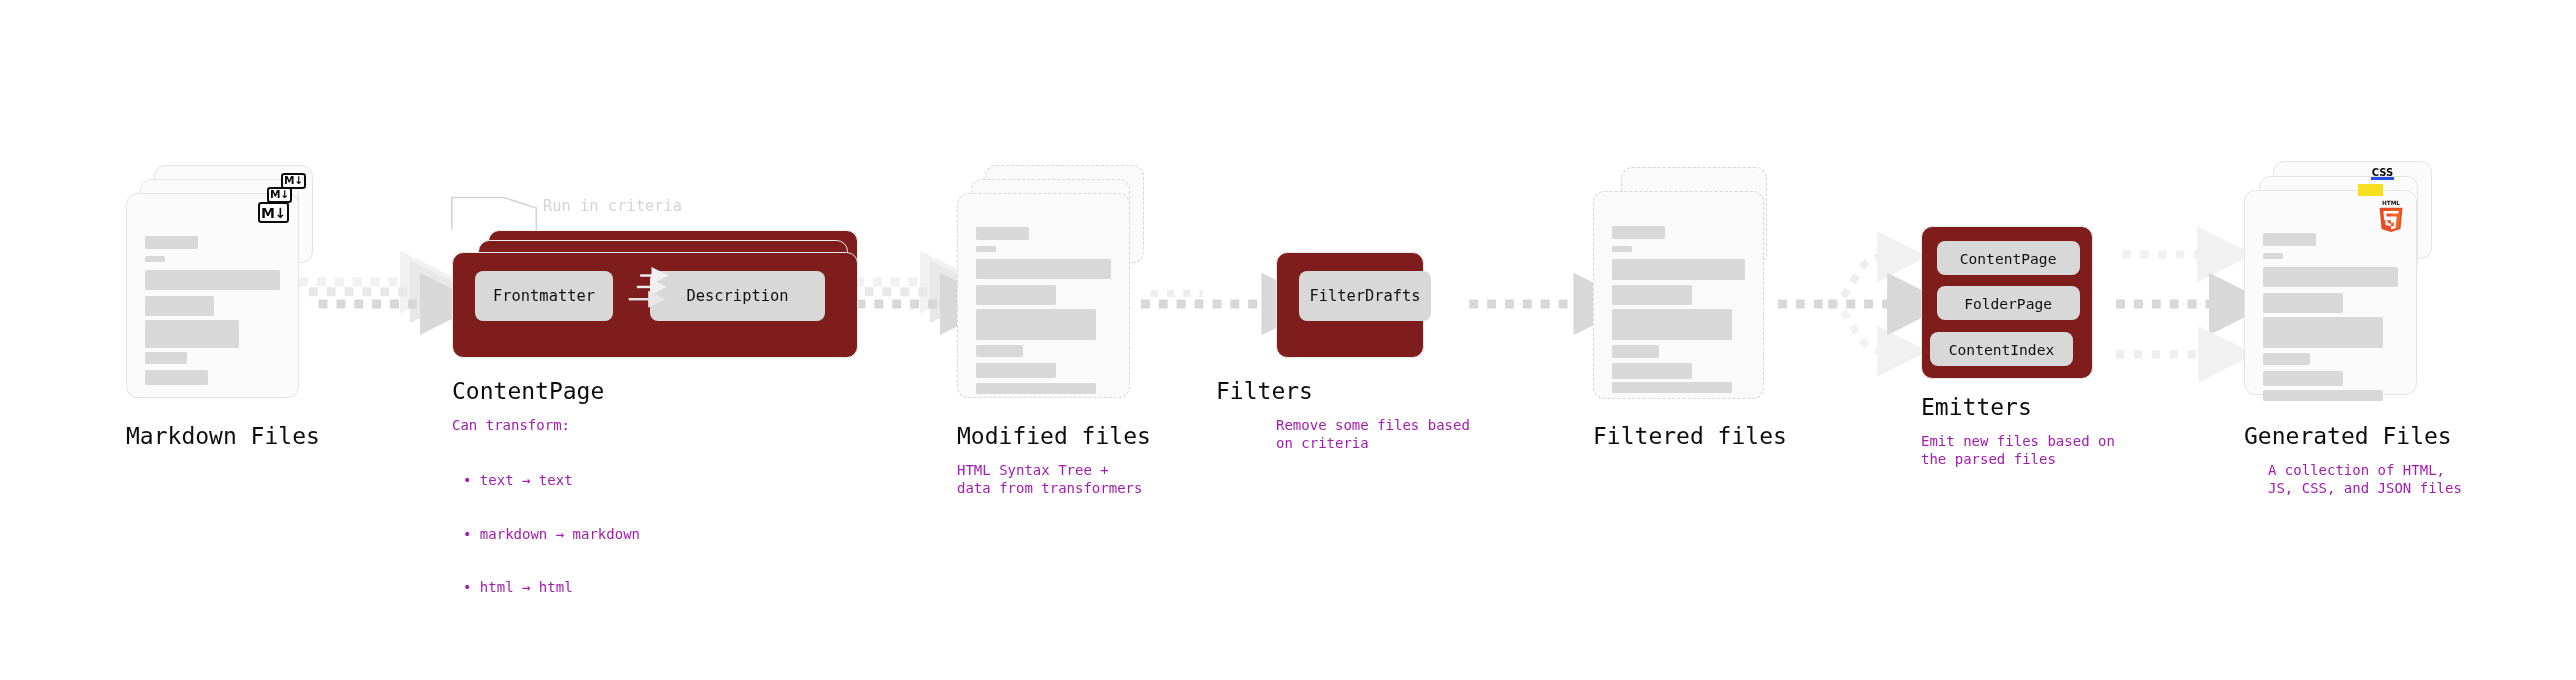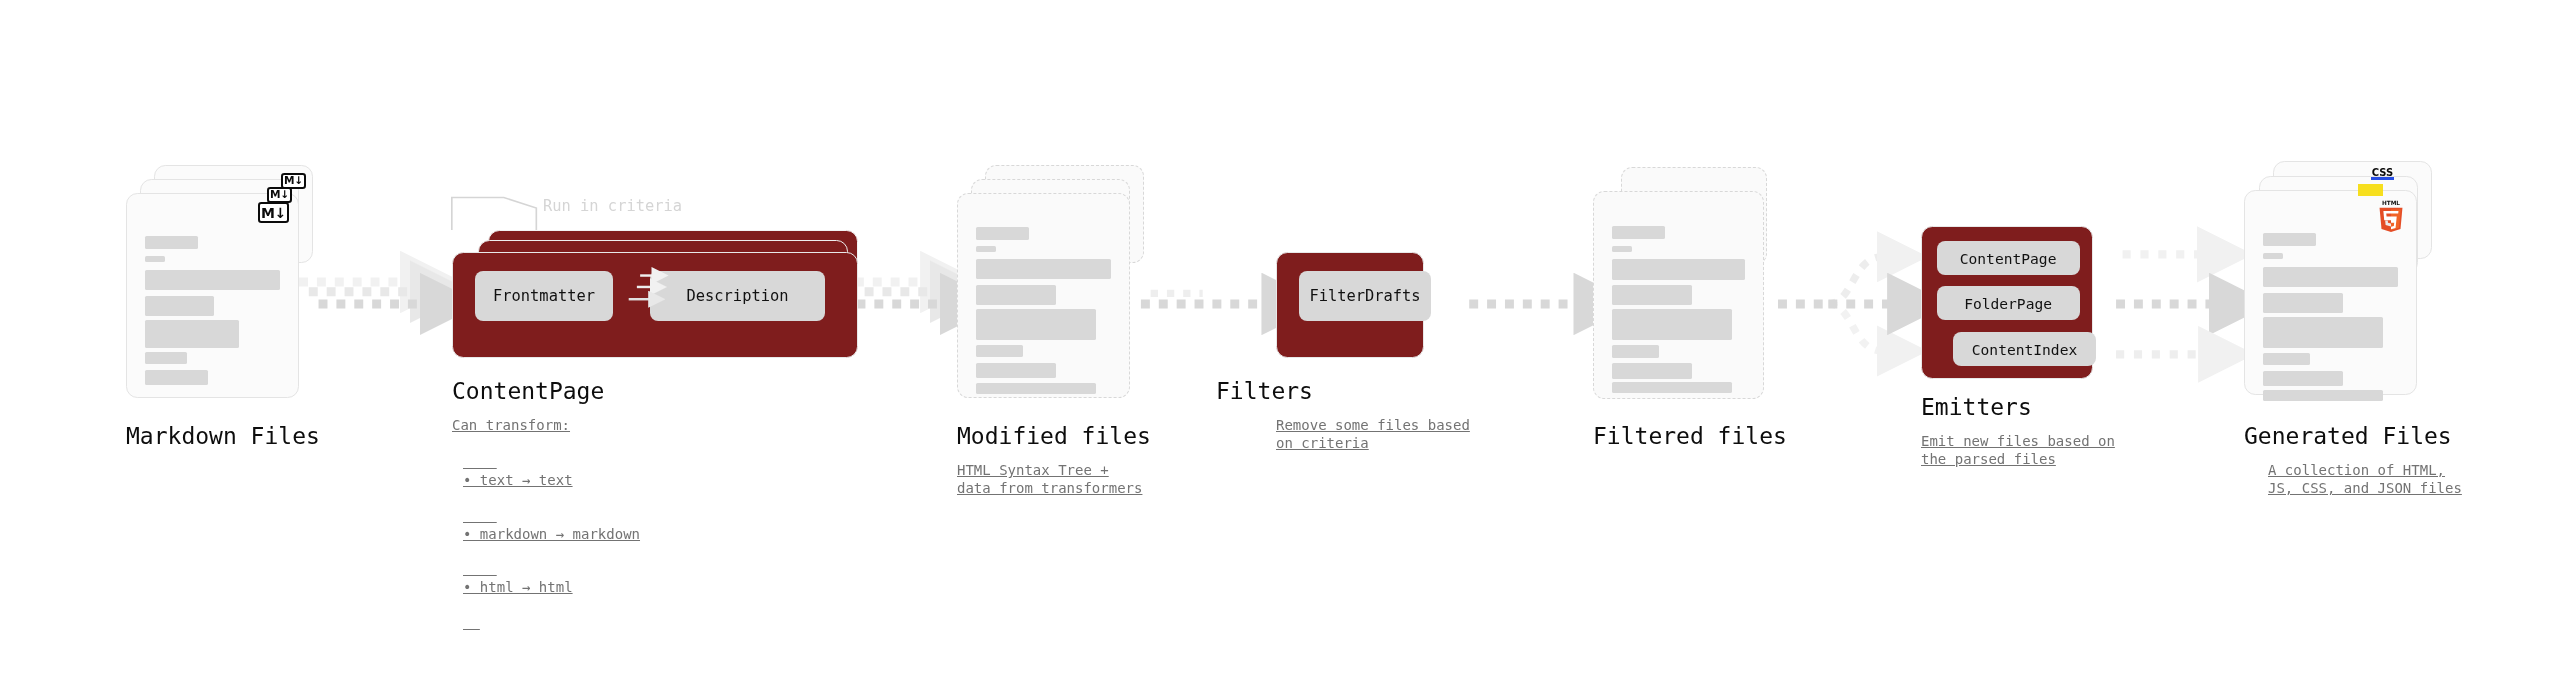--- a/index.html
+++ b/index.html
@@ -73,23 +73,22 @@
   .chip.ghost2 { background: #ececec; }
 
   
   .title {
     position: absolute;
     font-size: 23px; color: #0d0d0d; white-space: nowrap;
     letter-spacing: 0px;
   }
   .desc {
     position: absolute;
-    font-size: 14px; color: #737373; line-height: 1.28;
+    font-size: 14px; color: #a21caf; line-height: 1.28;
     white-space: pre;
-    text-decoration: underline;
   }
   .runlabel {
     position: absolute;
     font-size: 15.4px; color: #d5d5d5; white-space: nowrap;
   }
   .bullets { white-space: pre; }
 
   svg { overflow: visible; display: block; }
 </style>
 </head>
@@ -254,21 +253,21 @@
   </div>
   <div class="title" style="left:1593px; top:423px;">Filtered files</div>
 
   <div class="gbox" style="left:1921px; top:226px; width:172px; height:153px;">
     <div class="chip" style="left:14.6px; top:14px; width:143px; height:34px; font-size:14.6px;">
       <span>ContentPage</span>
     </div>
     <div class="chip" style="left:14.6px; top:59px; width:143px; height:34px; font-size:14.6px;">
       <span>FolderPage</span>
     </div>
-    <div class="chip" style="left:31px; top:105px; width:143px; height:34px; font-size:14.6px;">
+    <div class="chip" style="left:8px; top:105px; width:143px; height:34px; font-size:14.6px;">
       <span>ContentIndex</span>
     </div>
   </div>
   <div class="title" style="left:1921px; top:394px;">Emitters</div>
   <div class="desc" style="left:1921px; top:433px;">Emit new files based on
 the parsed files</div>
 
   <div class="filestack" style="left:2244px; top:161px;">
     <div class="fcard back2" style="left:29px; top:0; width:159px; height:98px;">
       <div class="cssbadge" style="right:37px; top:6.5px;">

